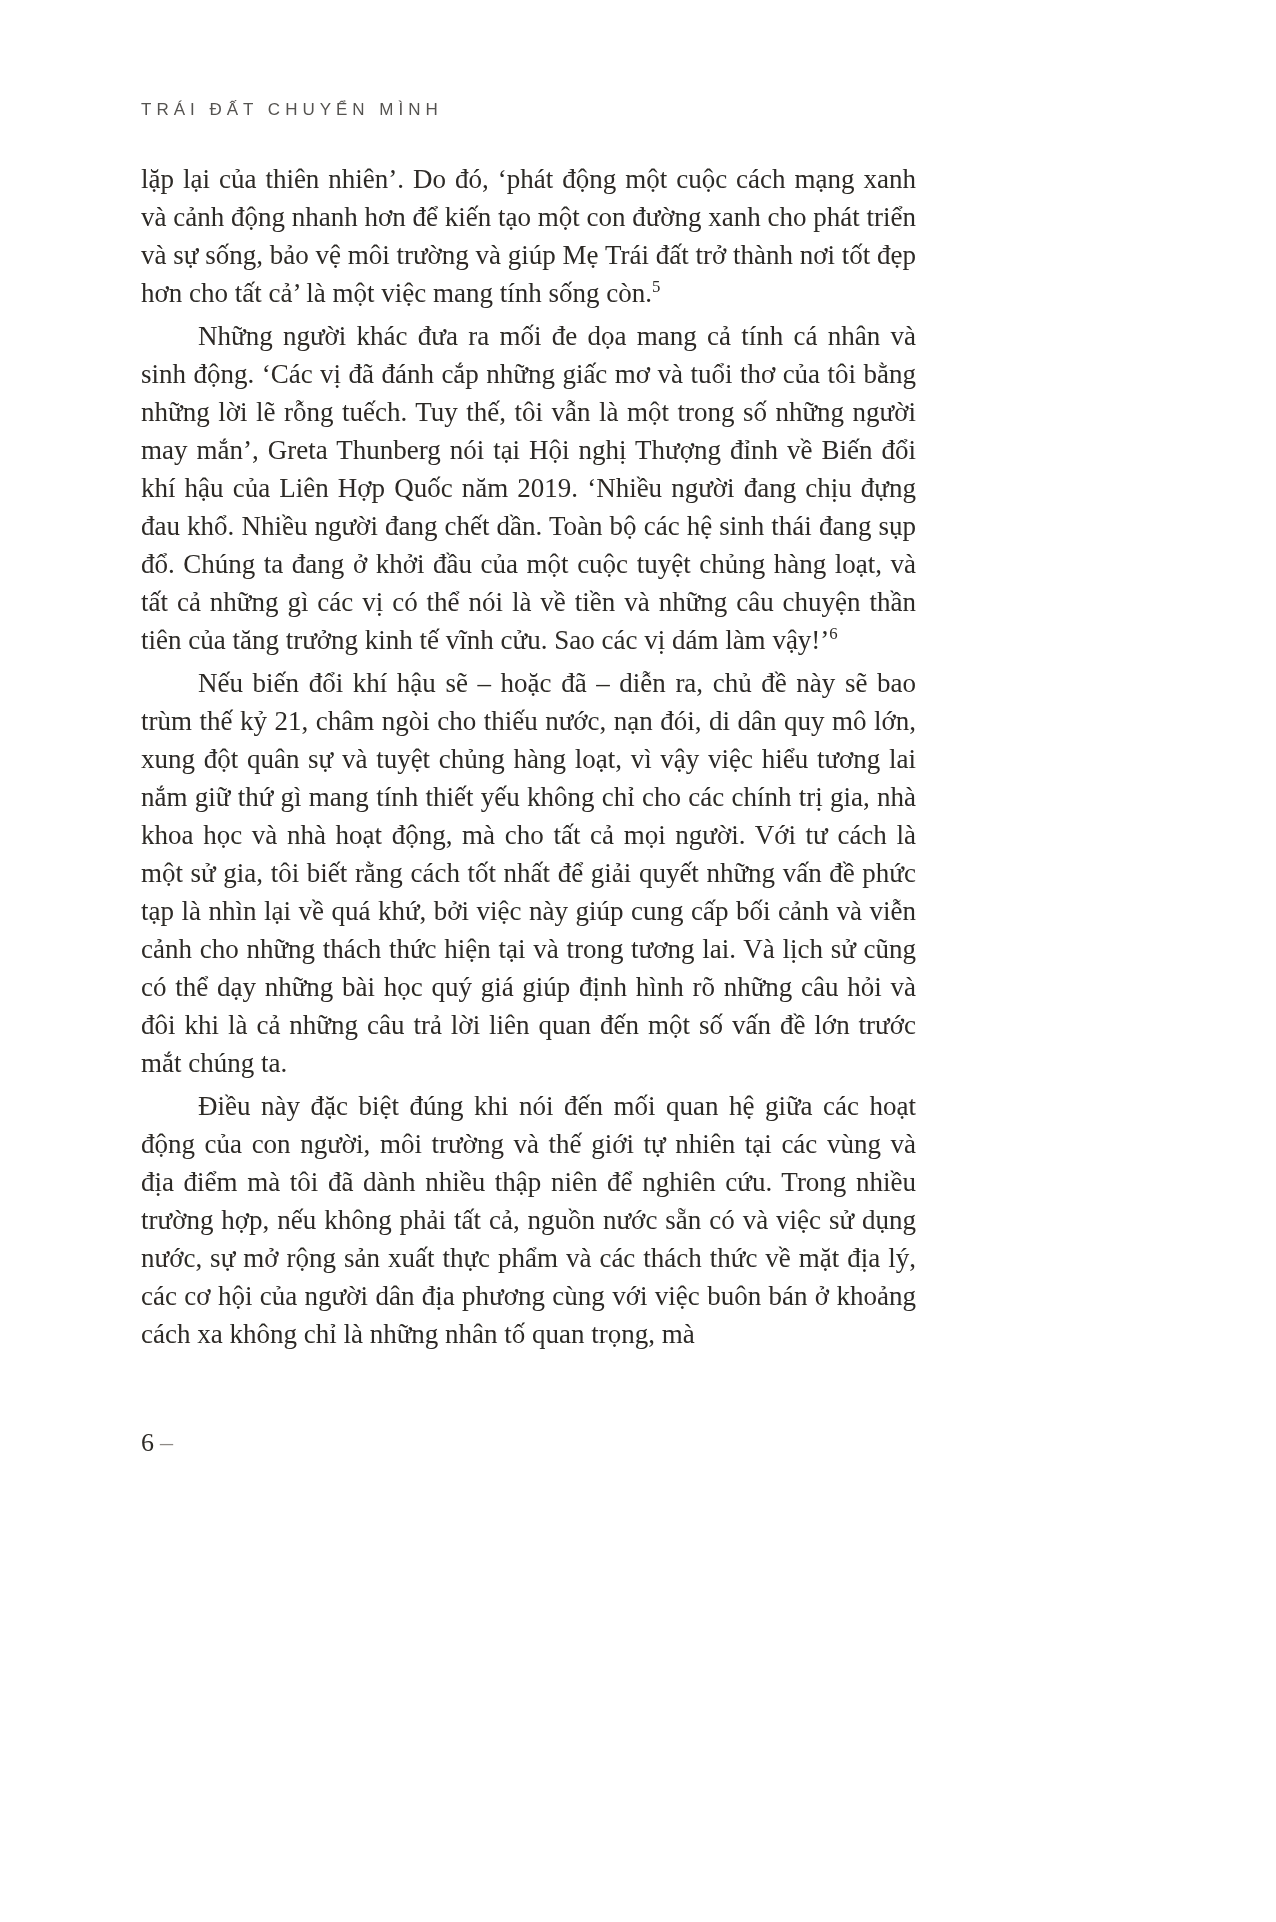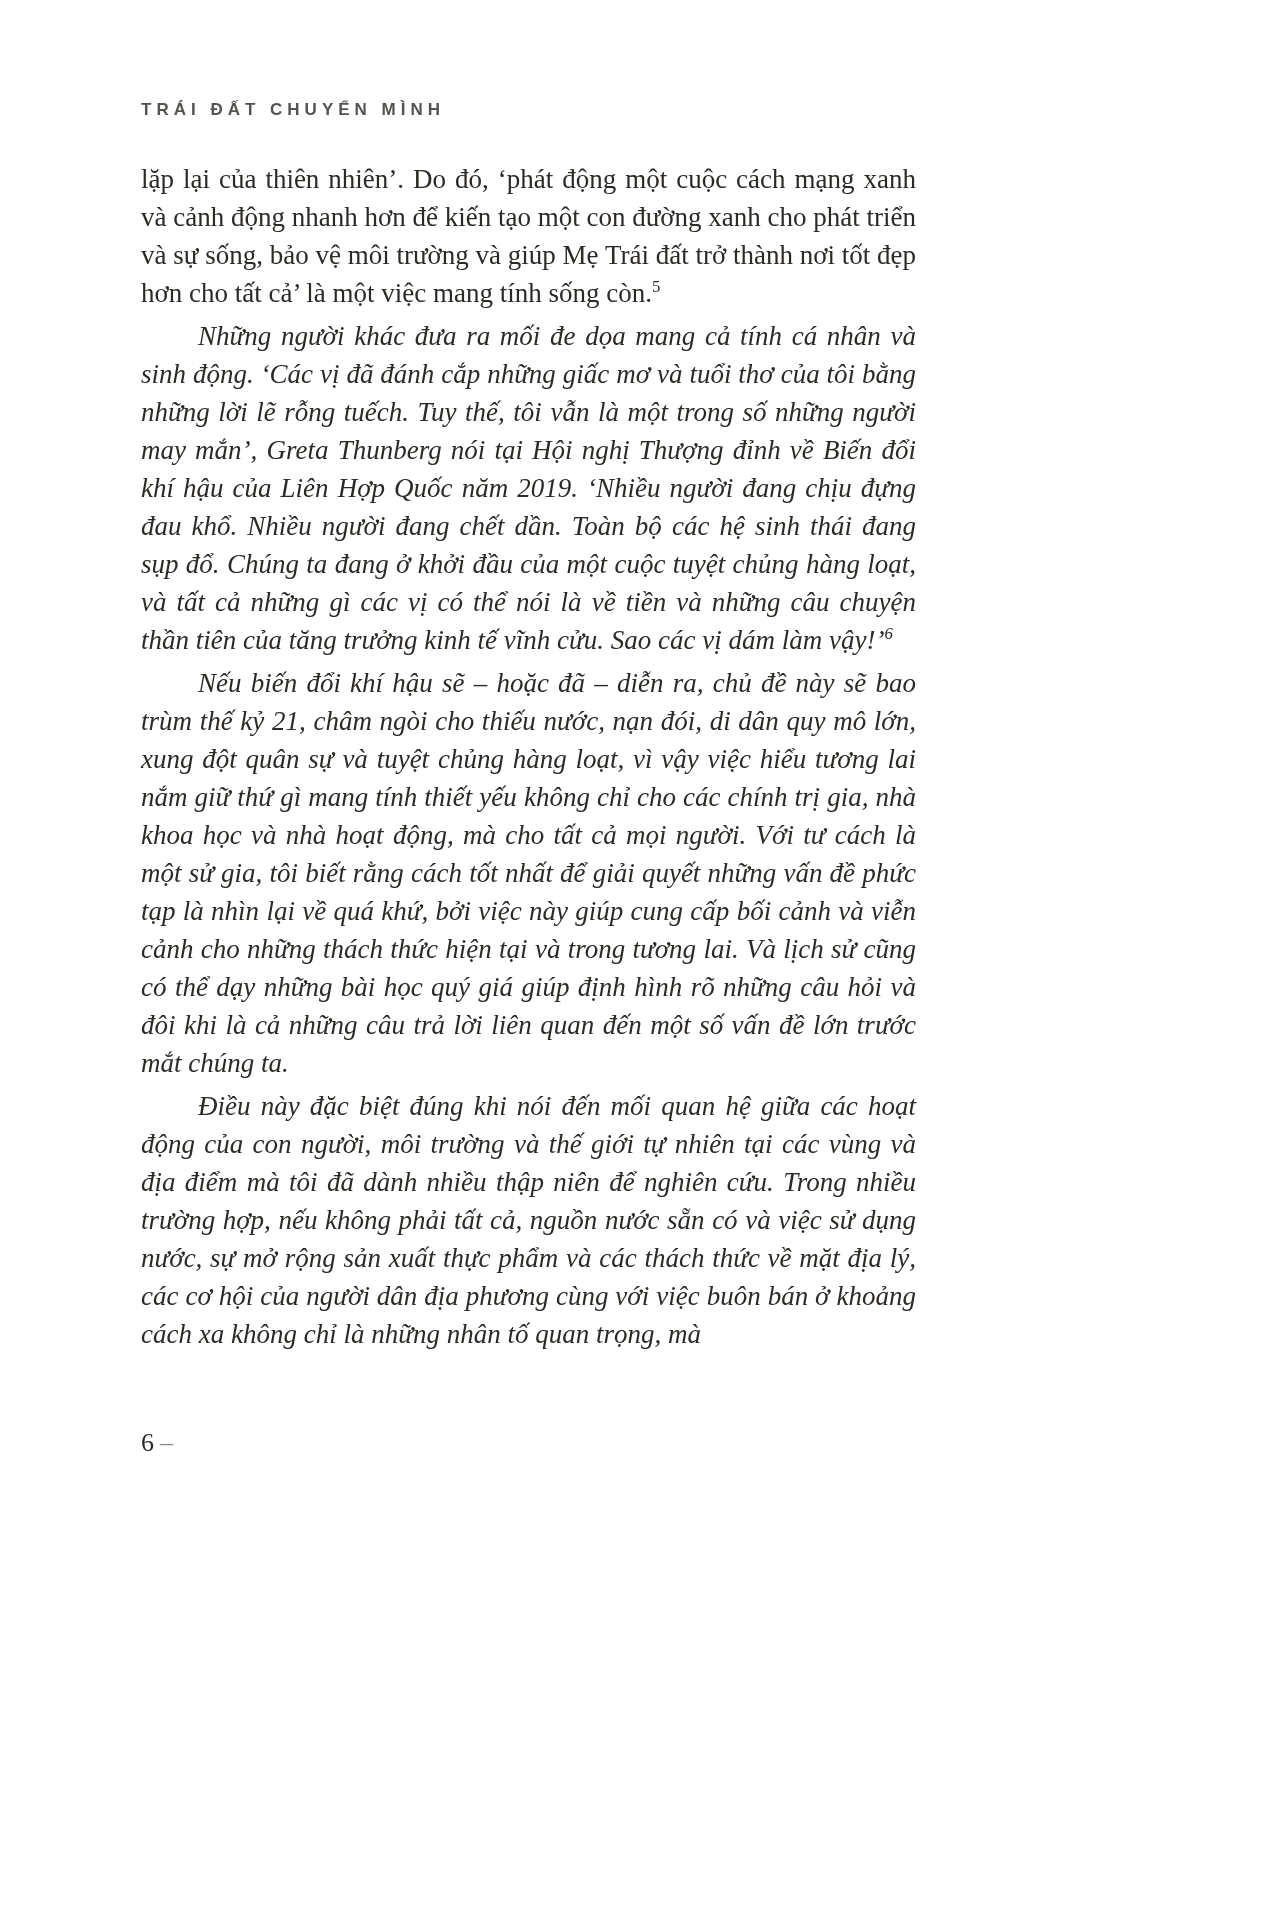--- a/index.html
+++ b/index.html
@@ -17,37 +17,36 @@
     color: #2d2a26;
   }
   .running-header {
     position: absolute;
     top: 100px;
     left: 141px;
     font-family: "Liberation Sans", "DejaVu Sans", sans-serif;
     font-size: 17px;
     letter-spacing: 5px;
     color: #555350;
-    font-weight: 700;
+    font-weight: 400;
   }
   .body-text {
     position: absolute;
     top: 160px;
     left: 141px;
     width: 775px;
     font-size: 27px;
     line-height: 38px;
     text-align: justify;
   }
   .para {
     margin: 0 0 5px 0;
   }
   .para.indent {
     text-indent: 57px;
-    font-style: italic;
   }
   .para sup {
     font-size: 0.62em;
     line-height: 0;
     vertical-align: super;
   }
   .page-footer {
     position: absolute;
     top: 1428px;
     left: 141px;

